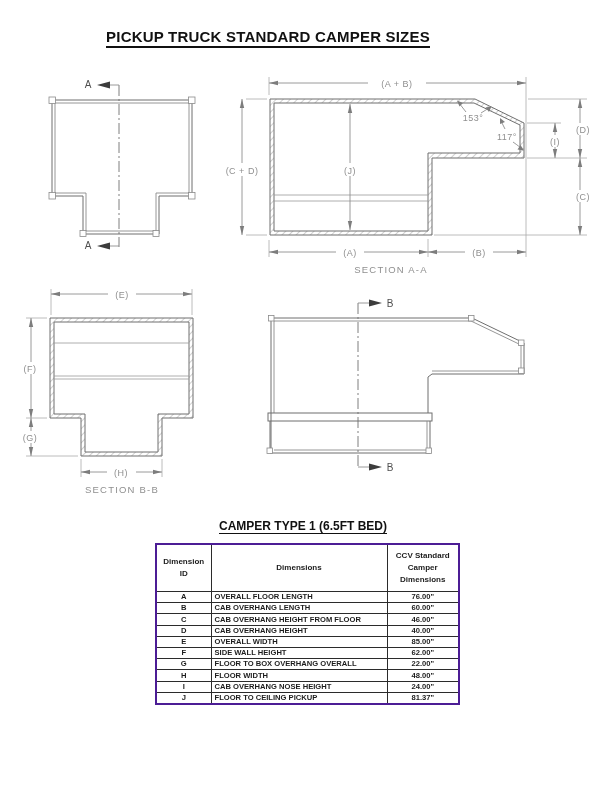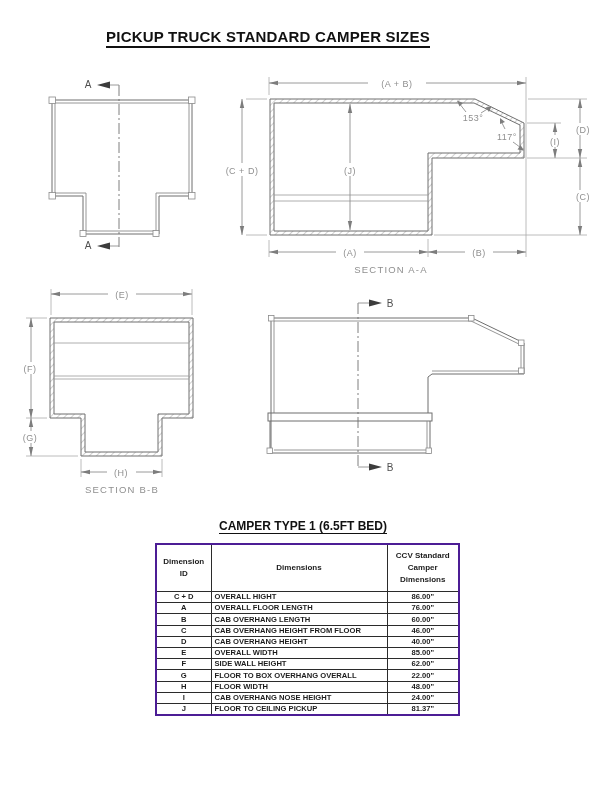--- a/index.html
+++ b/index.html
@@ -216,25 +216,20 @@
     </colgroup>
   <thead>
     <tr>
       <th>Dimension ID</th>
       <th>Dimensions</th>
       <th>CCV Standard Camper Dimensions</th>
     </tr>
   </thead>
   <tbody>
       <tr>
-        <td class="c0">C + D</td>
-        <td class="c1">OVERALL HIGHT</td>
-        <td class="c2">86.00"</td>
-      </tr>
-      <tr>
         <td class="c0">A</td>
         <td class="c1">OVERALL FLOOR LENGTH</td>
         <td class="c2">76.00"</td>
       </tr>
       <tr>
         <td class="c0">B</td>
         <td class="c1">CAB OVERHANG LENGTH</td>
         <td class="c2">60.00"</td>
       </tr>
       <tr>

